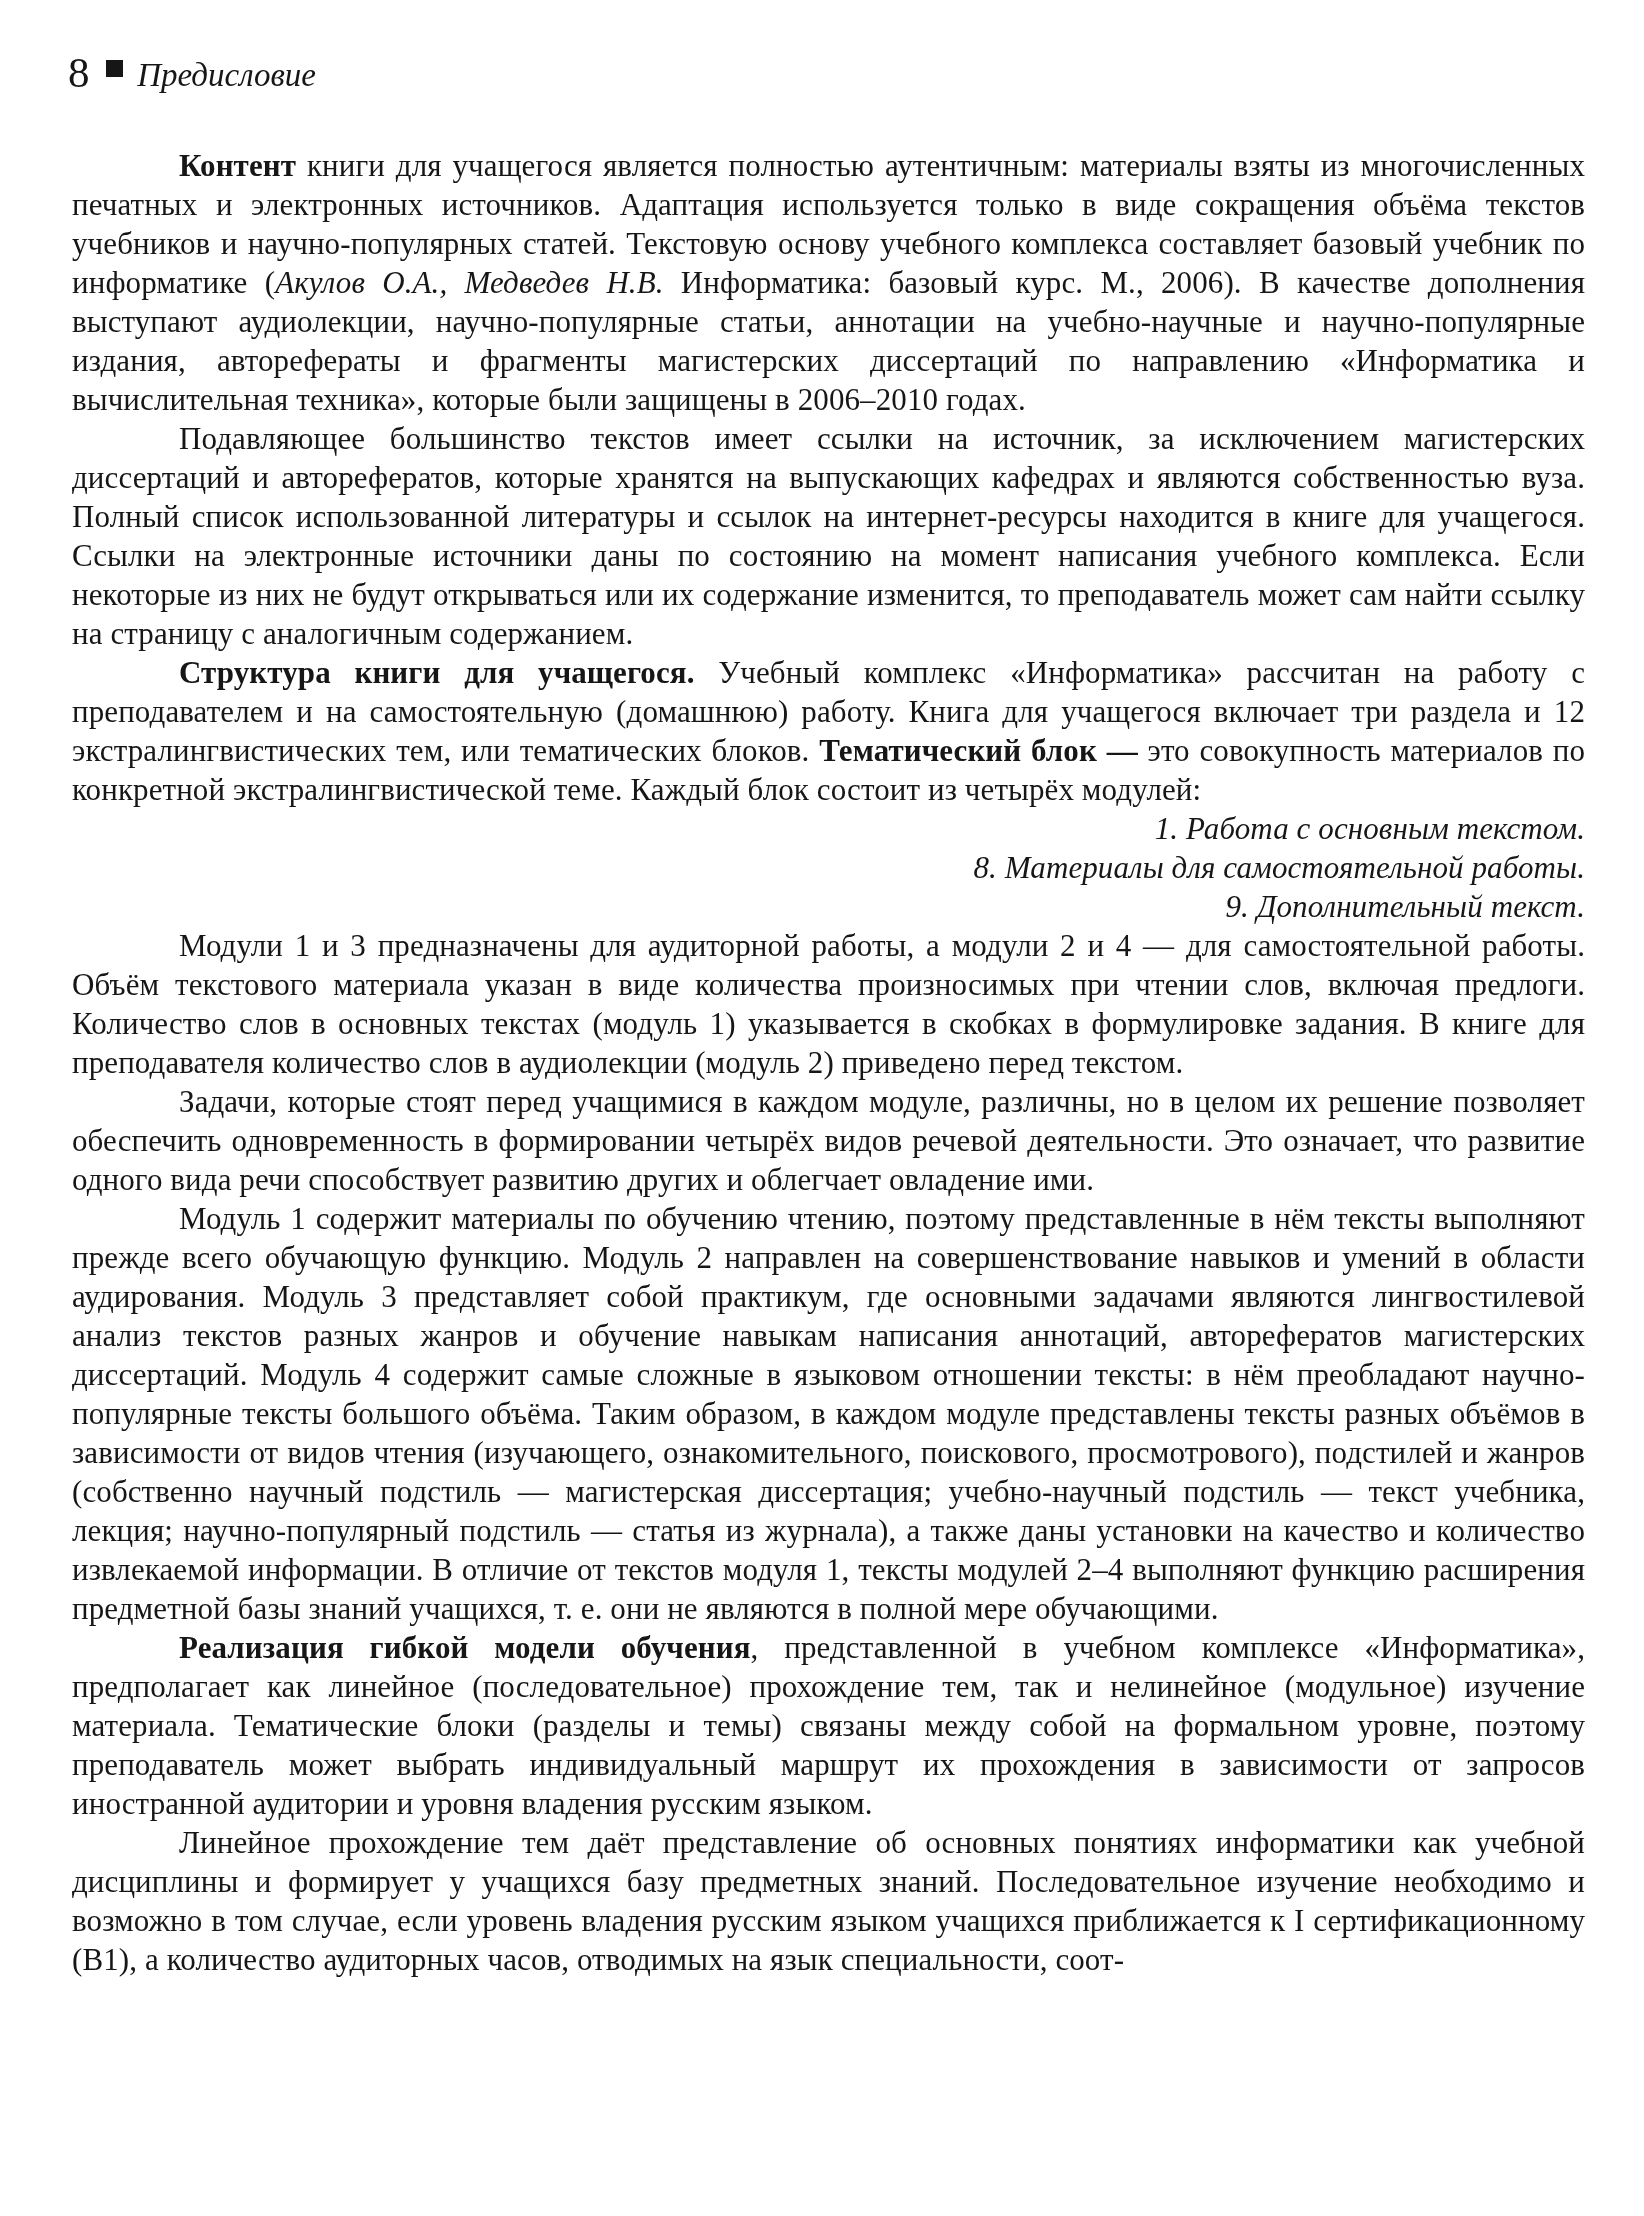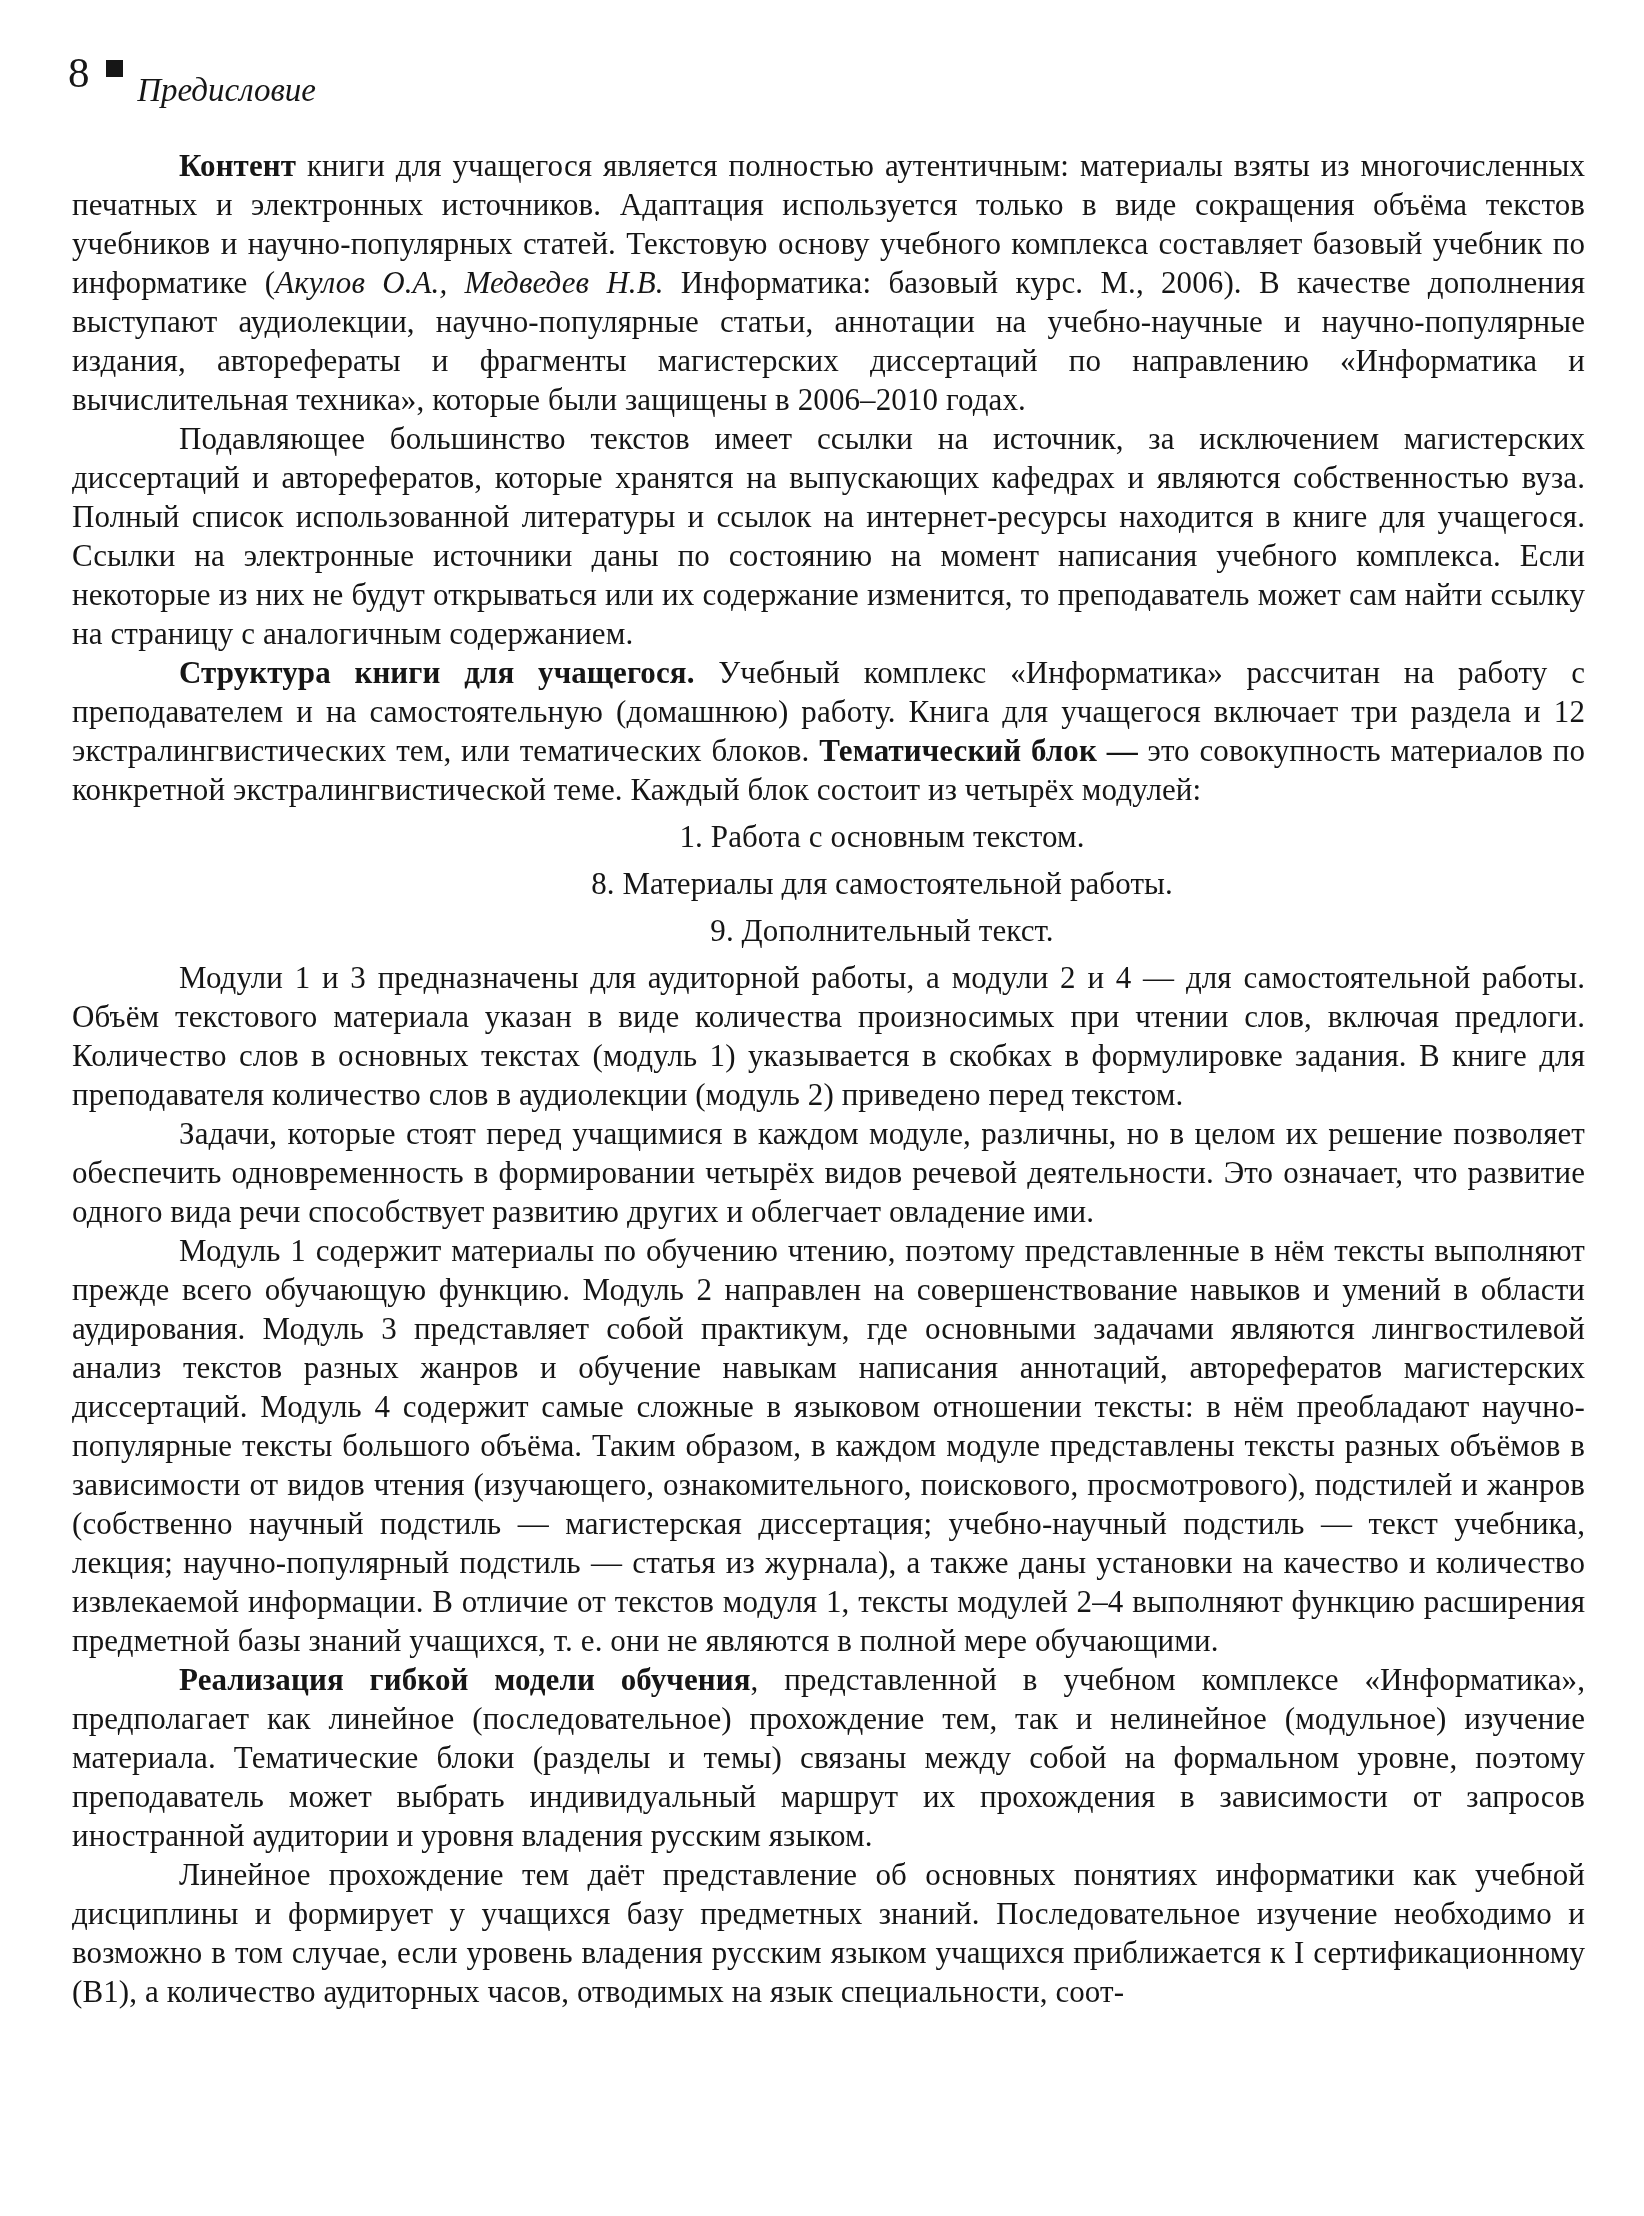--- a/index.html
+++ b/index.html
@@ -27,41 +27,42 @@
     width: 17px;
     height: 17px;
     background: #161616;
     margin: 8.8px 14.7px 0 16px;
     flex: 0 0 auto;
   }
   .section-title {
     font-style: italic;
     font-size: 33px;
     line-height: 1;
-    margin-top: 23px;
+    margin-top: 8px;
   }
   .text-body {
     position: absolute;
     top: 146px;
     left: 72px;
     width: 1513px;
     font-size: 31px;
     line-height: 39px;
     text-align: justify;
     letter-spacing: 0.1px;
     hyphens: auto;
   }
   .para {
     margin: 0;
     text-indent: 107px;
   }
   .list-item {
-    margin: 8px;
+    margin: 0;
     text-indent: 107px;
-    text-align: center;
+    text-align: right;
+    font-style: italic;
   }
   .text-body b { font-weight: bold; }
   .text-body i { font-style: italic; }
 </style>
 </head>
 <body style="color: rgb(22, 22, 22); background: rgb(255, 255, 255);">
 
 <div class="page-header">
   <span class="page-number">8</span>
   <span class="header-square"></span>

